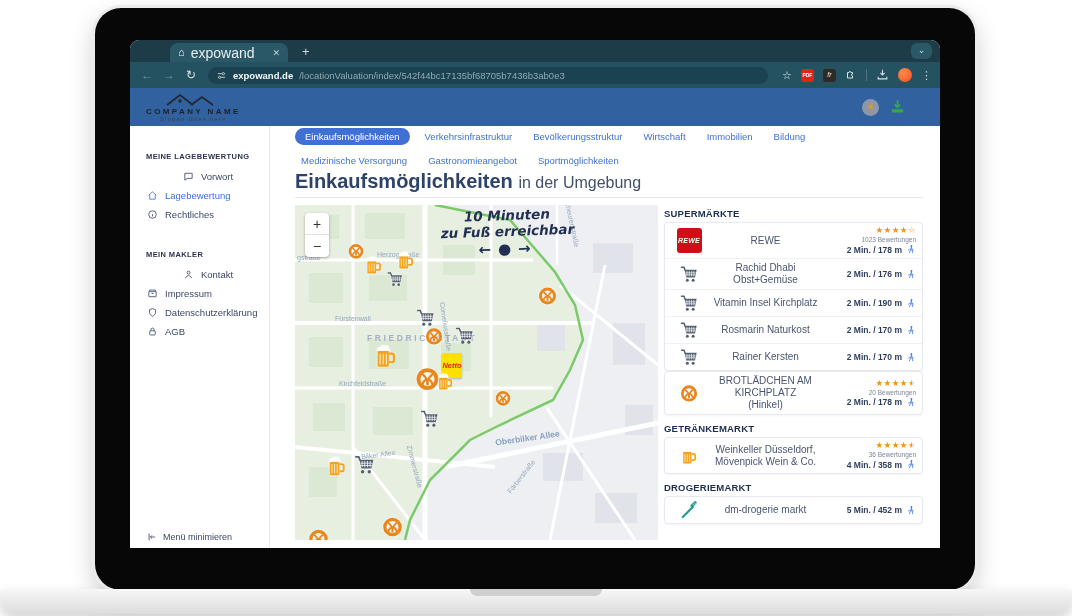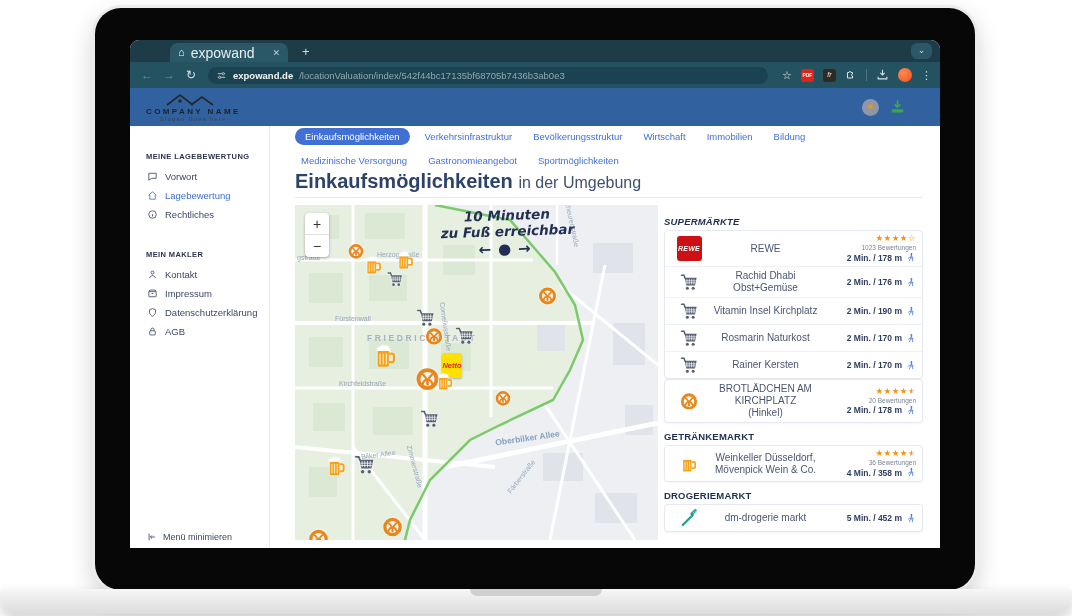--- a/index.html
+++ b/index.html
@@ -60,21 +60,21 @@
   .logo .slogan { font-size:5.5px; letter-spacing:1.4px; color:#39404d; }
   .hdr-actions { margin-left:auto; margin-right:34px; display:flex; align-items:center; gap:10px; }
   .sun-btn { width:17px; height:17px; border-radius:50%; background:#8e97a9; color:#f59e0b;
     font-size:9px; text-align:center; line-height:17px; }
   .hdr-dl svg { width:17px; height:17px; }
 
   .sidebar { position:absolute; left:0; top:86px; width:140px; height:422px; background:#fff;
     border-right:1px solid #e8eaf0; }
   .side-title { margin:26px 0 6px 16px; font-size:7.5px; font-weight:bold; color:#2b3350;
     letter-spacing:.4px; }
-  .side-title + .side-item { margin-top:2px; }
+  .side-title + .side-item { margin-top:2px;justify-content:center; }
   .side-item { display:flex; align-items:center; gap:7px; padding:4px 0 4px 17px;
     color:#3c4766; font-size:9.5px; cursor:pointer; }
   .side-item.active { color:#3b6fd6;align-items:center; }
   .side-item .si { width:11px; height:11px; display:inline-flex; }
   .side-item .si svg { width:11px; height:11px; }
   .collapse { position:absolute; left:17px; bottom:10px; display:flex; align-items:center; gap:6px;
     color:#3c4766; font-size:9px; }
   .collapse svg { width:10px; height:10px; }
 
   .main { position:absolute; left:140px; top:86px; width:670px; height:422px; background:#fff; }
@@ -106,21 +106,21 @@
   .annot { position:absolute; left:120px; top:2px; width:185px; text-align:center;
     transform:rotate(-2deg); color:#222f52;
     font-family:"DejaVu Sans", sans-serif; font-style:italic; font-weight:600; }
   .annot .l1 { font-size:13.5px; }
   .annot .l2 { font-size:13.5px; }
   .annot .arrows { font-size:15px; font-weight:bold; letter-spacing:7px; font-style:normal; margin-top:1px; }
 
   
   .panel { position:absolute; left:394px; top:74px; width:259px; }
   .panel h4 { font-size:9.5px; font-weight:bold; color:#1d2e52; margin:8px 0 3px; letter-spacing:.2px; }
-  .panel h4:first-child { margin-top:16px;font-style:italic; }
+  .panel h4:first-child { margin-top:8px; }
   .card { background:#fff; border:1px solid #e6e9f0; border-radius:4px;
     box-shadow:0 1px 2px rgba(30,40,70,.05); }
   .prow { display:grid; grid-template-columns:36px 1fr 92px; align-items:center;
     padding:3px 6px 3px 6px; min-height:26px; }
   .prow + .prow { border-top:1px solid #eef1f5; }
   .p-icon { display:flex; justify-content:center; }
   .p-icon svg { width:20px; height:20px; }
   .rewe-logo { display:inline-block; width:25px; height:25px; background:#cc1016; border-radius:3px;
     color:#fff; font-size:7px; font-weight:bold; font-style:italic; text-align:center; line-height:25px;
     letter-spacing:.2px; }

